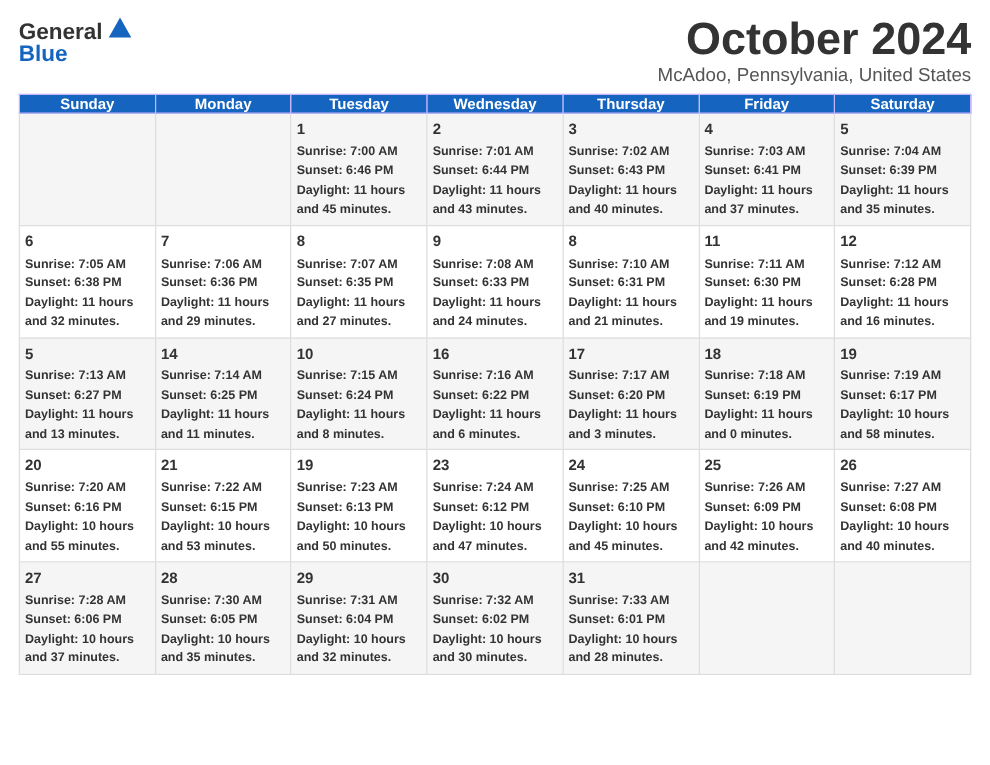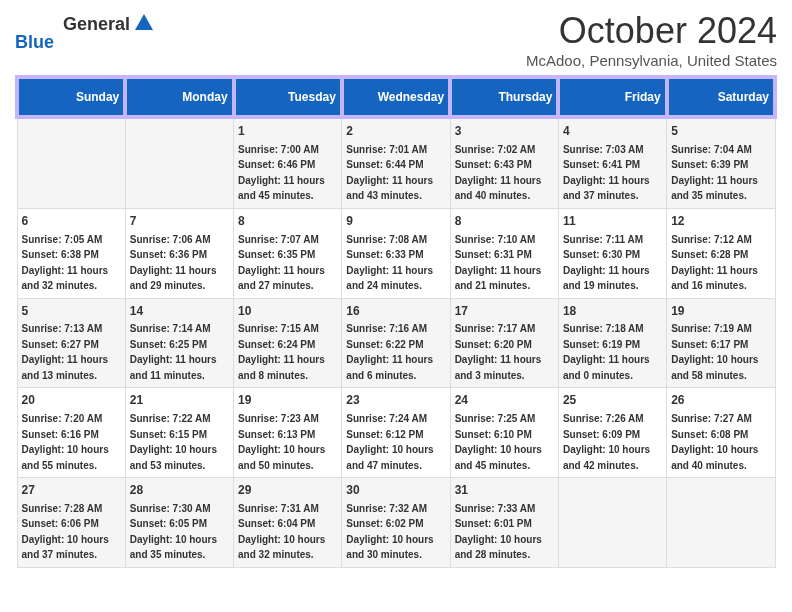--- a/index.html
+++ b/index.html
@@ -20,40 +20,40 @@
       display: flex;
       align-items: center;
       margin-top: 4px;
     }
     .logo-general { color: #333; }
     .title-area {
       text-align: right;
     }
     .month-title {
       font-size: 36px;
-      font-weight: normal;
+      font-weight: bold;
       color: #333;
     }
     .location-title {
       font-size: 15px;
       color: #555;
     }
     table {
       width: 100%;
       border-collapse: collapse;
       font-size: 11px;
     }
     thead tr th {
       background-color: #1565c0;
       color: #fff;
-      padding: 11px 4px;
-      text-align: right;
+      padding: 0 4px;
+      text-align: center;
       font-size: 12px;
       font-weight: bold;
-      border: 4px solid #c4b5fd;
+      border: 1px solid #c4b5fd;
     }
     tbody tr td {
       vertical-align: top;
       padding: 4px 4px;
       border: 1px solid #ddd;
       min-height: 70px;
       width: 14.28%;
       color: #333;
       line-height: 1.4;
     }
@@ -78,21 +78,21 @@
     .empty-cell {
       background: transparent;
     }
   </style>
 </head>
 <body>
 
 <div class="header">
   <div class="logo">
     <div>
-      <div style="display:flex;margin-left:48px;">
+      <div style="display:flex;align-items:center;">
         <span class="logo-general" style="font-size:18px;font-weight:bold;color:#333;">General</span>
         <div style="margin-left:4px;margin-top:-2px;">
           <svg width="20" height="20" viewBox="0 0 20 20">
             <polygon points="10,2 19,18 1,18" fill="#1565c0"></polygon>
           </svg>
         </div>
       </div>
       <div style="font-size:18px;font-weight:bold;color:#1565c0;margin-top:-4px;">Blue</div>
     </div>
   </div>

